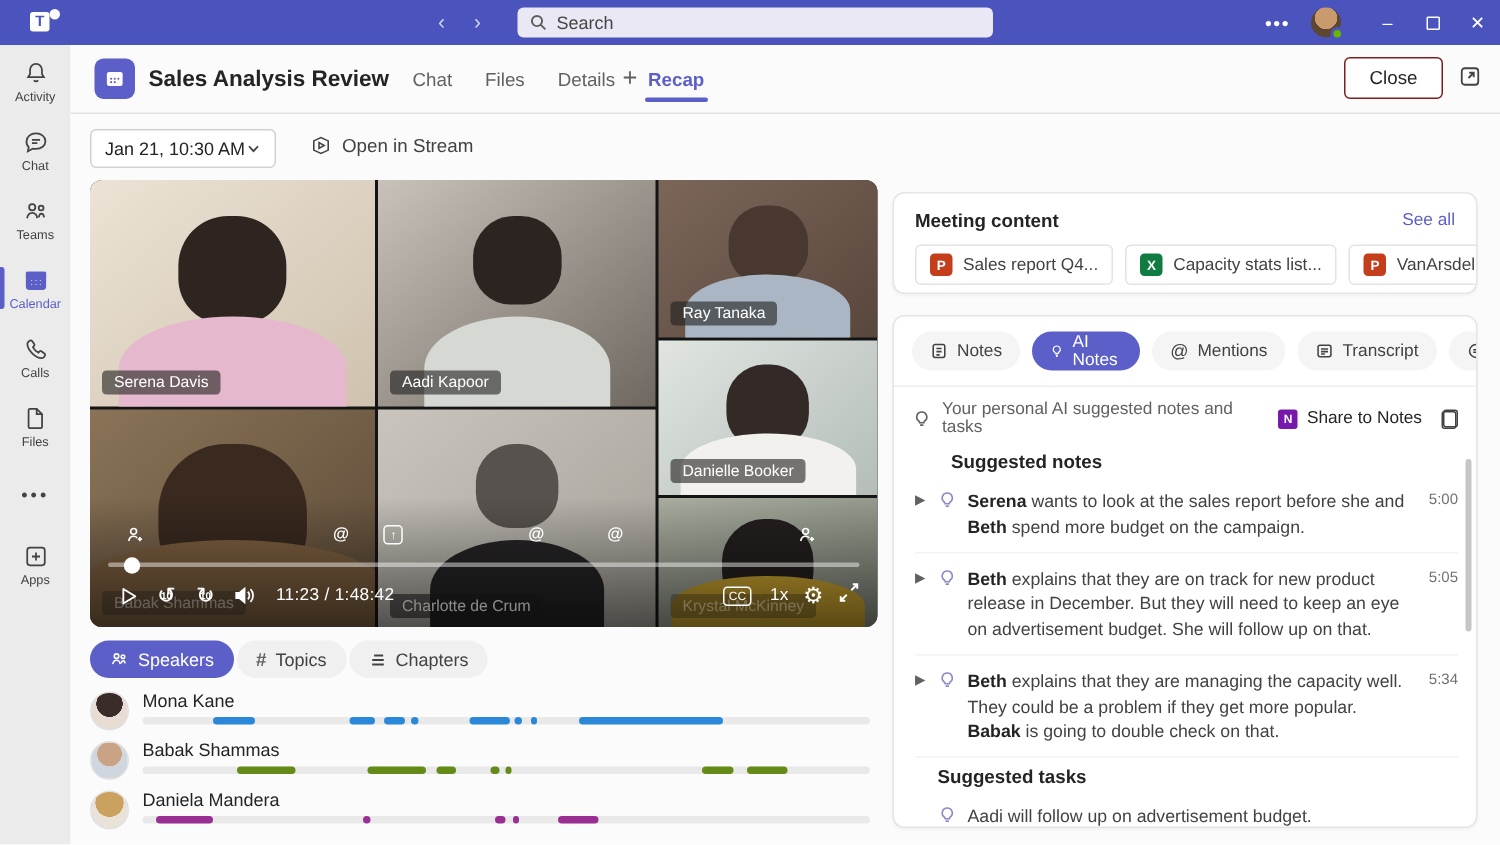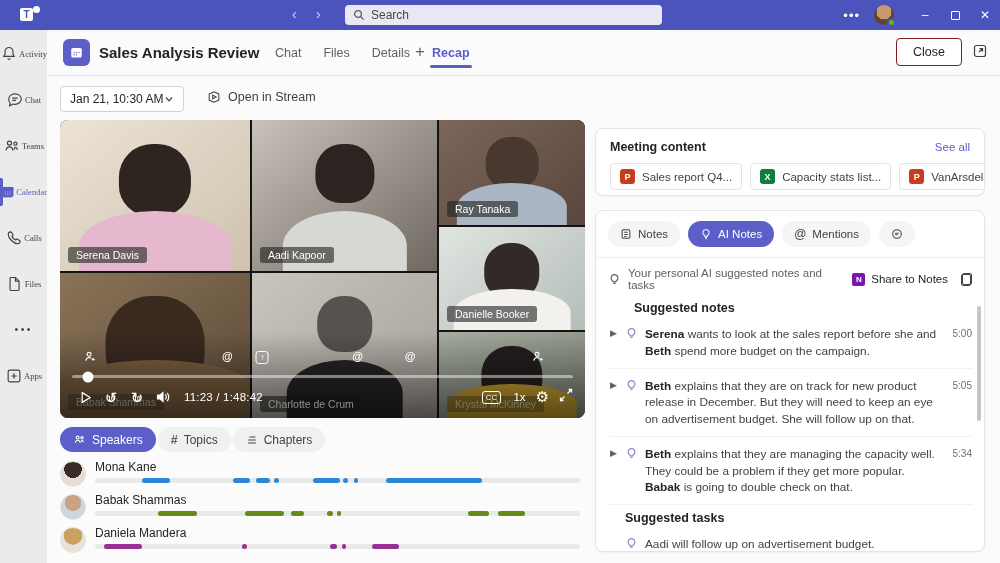--- a/index.html
+++ b/index.html
@@ -20,22 +20,22 @@
   .tb-more { color:#fff; font-size:13px; letter-spacing:1px; margin-right:14px; }
   .tb-avatar { position:relative; width:20px; height:20px; border-radius:50%;
     background:radial-gradient(circle at 50% 35%, #c99a6e 0 45%, #5d4632 46% 100%); margin-right:16px; }
   .tb-avatar .presence { position:absolute; right:-2px; bottom:-2px; width:9px; height:9px; border-radius:50%;
     background:#6bb700; border:2px solid #4b53bc; }
   .winbtn { width:30px; height:30px; display:flex; align-items:center; justify-content:center; color:#fff; font-size:12px; }
   .winbtn .maxsq { width:9px; height:9px; border:1px solid #fff; border-radius:1px; }
 
   
   .sidebar { position:absolute; left:0; top:30px; width:47px; height:533px; background:#ebebeb; }
-  .sb-item { position:relative; width:47px; height:44px; display:flex; 
-    align-items:center; justify-content:center; gap:1px; color:#424242; margin-top:2px;font-family:Liberation Serif, serif; }
+  .sb-item { position:relative; width:47px; height:44px; display:flex; flex-direction:column;
+    align-items:center; justify-content:center; gap:1px; color:#424242; margin-top:2px; }
   .sb-item svg { stroke:#424242; }
   .sb-item .sb-label { font-size:8.5px; color:#424242; }
   .sb-item.active svg { stroke:#5b5fc7; }
   .sb-item.active .sb-label { color:#5b5fc7; }
   .sb-item.active::before { content:""; position:absolute; left:0; top:8px; bottom:8px; width:3px;
     background:#5b5fc7; border-radius:0 2px 2px 0; }
   .sb-dots { letter-spacing:2px; font-size:12px; color:#424242; }
 
   
   .main { position:absolute; left:47px; top:30px; width:953px; height:533px; background:#fbfbfb; }
@@ -477,20 +477,27 @@
               <path d="M5.8 11.2h2.4M6.2 12.6h1.6"></path>
             </svg>
           <span>AI Notes</span>
         </span>
         <span class="ptab">
           <span class="at">@</span>
           <span>Mentions</span>
         </span>
         <span class="ptab">
           <svg width="12" height="12" viewBox="0 0 14 14" fill="none" stroke-width="1.2">
+              <rect x="2" y="2.5" width="10" height="9" rx="1.5"></rect>
+              <path d="M4.3 5.5h5.4M4.3 7.5h5.4M4.3 9.3h3"></path>
+            </svg>
+          <span>Transcript</span>
+        </span>
+        <span class="ptab">
+          <svg width="12" height="12" viewBox="0 0 14 14" fill="none" stroke-width="1.2">
               <circle cx="7" cy="7" r="5"></circle>
               <path d="M4.8 6h4.4M4.8 8h3"></path>
             </svg>
 
         </span>
       </div>
       <div class="panel-div"></div>
 
       <div class="banner">
         <svg width="13" height="13" viewBox="0 0 14 14" fill="none" stroke-width="1.2">

